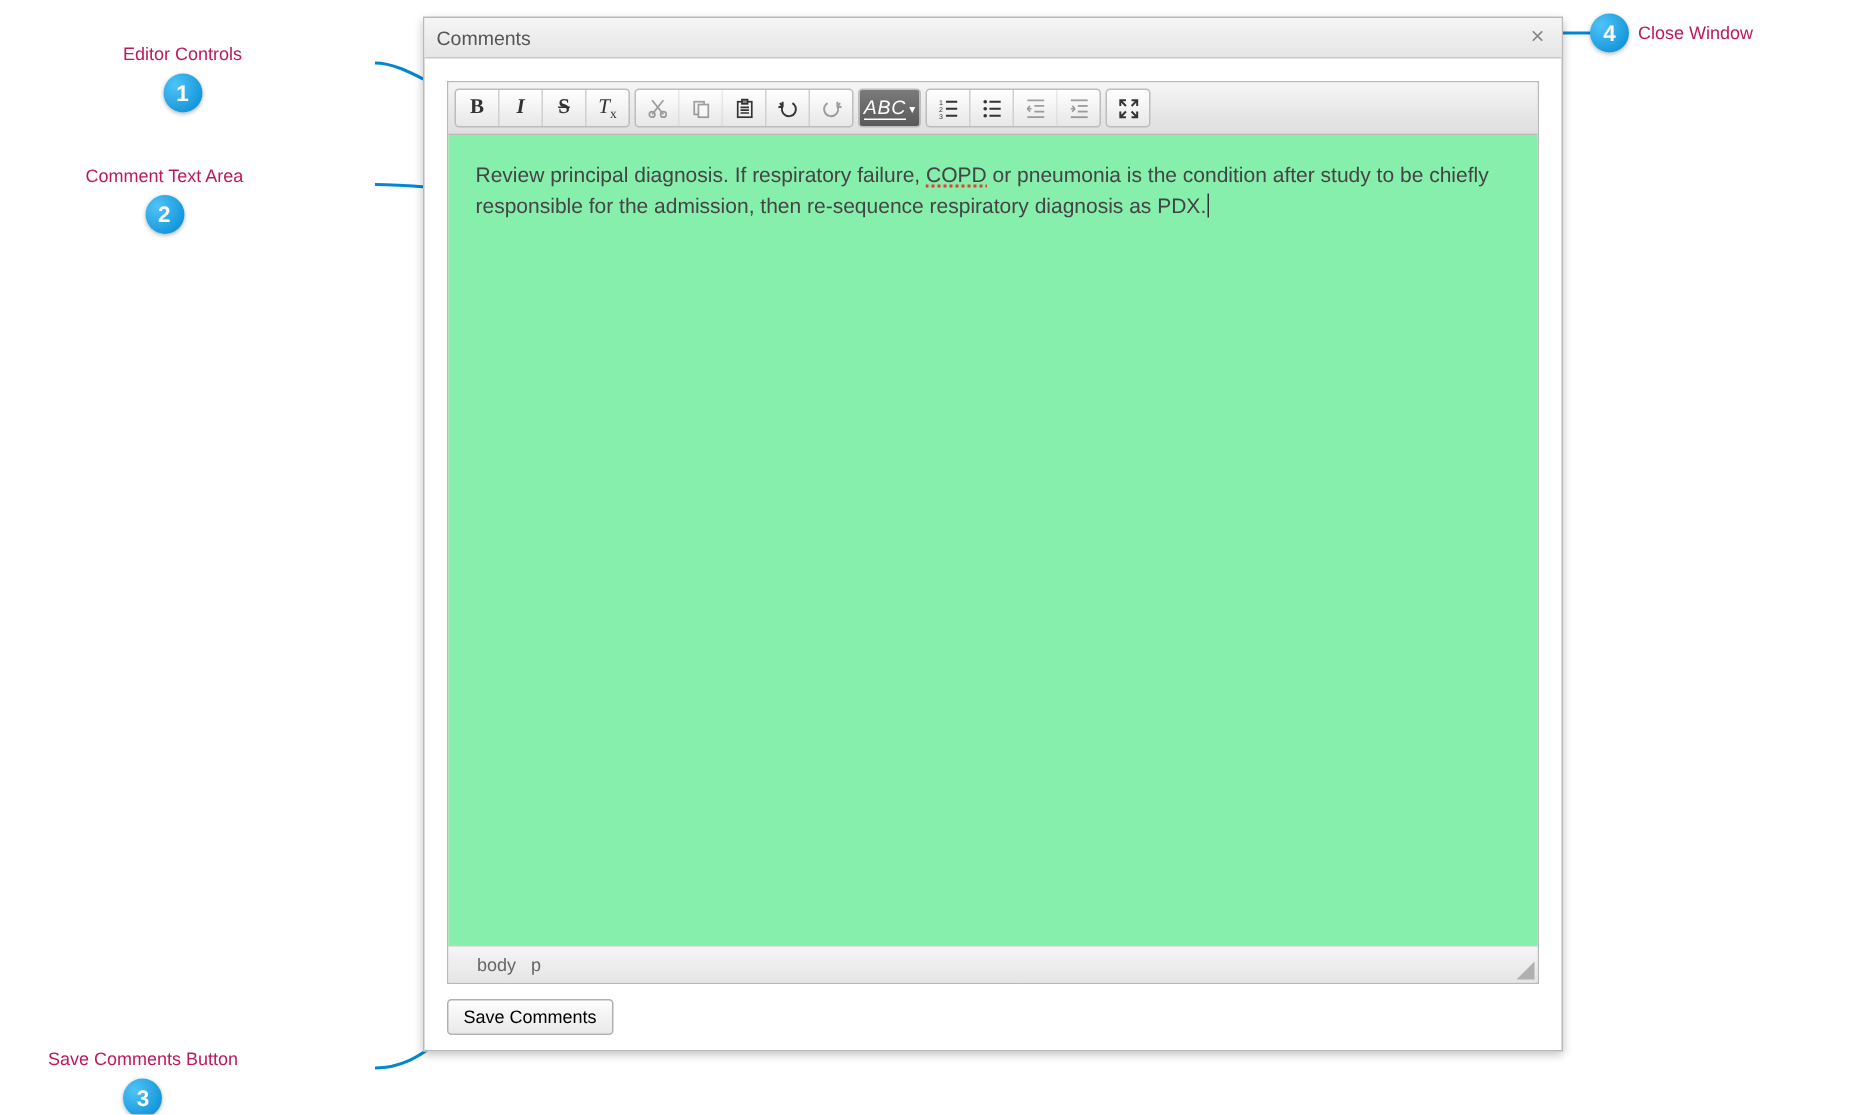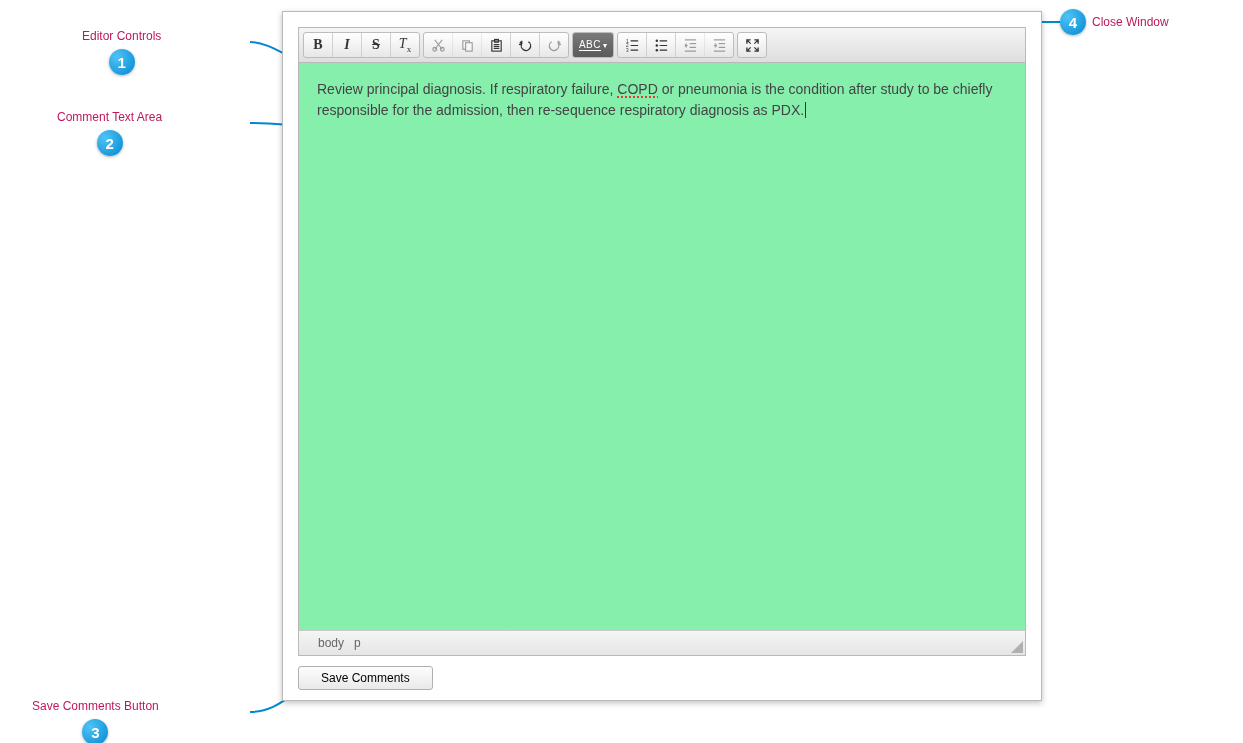--- a/index.html
+++ b/index.html
@@ -32,33 +32,33 @@
   .tool-btn{width:28px;height:24px;display:flex;align-items:center;justify-content:center;border-right:1px solid #d0d0d0;cursor:pointer;}
   .tool-btn:last-child{border-right:none;}
   .tool-btn.disabled{opacity:0.45;cursor:default;}
   .tool-btn.active{background:linear-gradient(#7a7a7a,#5a5a5a);color:#fff;}
   .tool-btn svg{width:15px;height:15px;display:block;}
   .tool-btn .glyph{font-size:14px;font-family:"Times New Roman",serif;font-weight:bold;}
   .tool-btn .glyph.i{font-style:italic;font-weight:bold;}
   .tool-btn .glyph.s{text-decoration:line-through;font-weight:bold;}
   .tool-btn .tx{font-family:"Times New Roman",serif;font-style:italic;font-size:14px;}
   .tool-btn .tx sub{font-size:9px;font-style:normal;}
-  .abc-label{font-size:10px;border-bottom:1px solid currentColor;letter-spacing:0.5px;}
+  .abc-label{font-size:13px;border-bottom:1px solid currentColor;letter-spacing:0.5px;font-style:italic;}
   .abc-caret{font-size:8px;margin-left:2px;}
 
   .editor-content{flex:1;padding:16px 18px;font-size:14px;color:#444;line-height:1.5;overflow:auto;background:#86efac;}
   .editor-content .cursor{display:inline-block;width:1px;height:16px;background:#333;vertical-align:text-bottom;margin-left:1px;}
   .spell-underline{background-image:linear-gradient(90deg,#e53935 50%,transparent 50%);background-size:4px 2px;background-repeat:repeat-x;background-position:0 100%;padding-bottom:1px;}
 
   .editor-status{height:24px;background:linear-gradient(#f5f5f5,#e5e5e5);border-top:1px solid #c9c9c9;display:flex;align-items:center;padding:0 19px;font-size:12px;color:#666;position:relative;}
   .editor-status .crumb{margin-right:10px;}
   .editor-status .resize{position:absolute;right:2px;bottom:2px;width:0;height:0;border-style:solid;border-width:0 0 12px 12px;border-color:transparent transparent #b0b0b0 transparent;}
 
   .save-row{padding-top:10px;}
-  .save-btn{font-size:12px;padding:4px 22px;background:linear-gradient(#fdfdfd,#e9e9e9);border:1px solid #b0b0b0;border-radius:3px;cursor:pointer;}
+  .save-btn{font-size:12px;padding:4px 10px;background:linear-gradient(#fdfdfd,#e9e9e9);border:1px solid #b0b0b0;border-radius:3px;cursor:pointer;}
 </style>
 </head>
 <body>
 
 <svg class="connectors">
 
   <path d="M 250 42 C 270 42, 290 60, 309 64"></path>
   <circle cx="309" cy="64" r="3"></circle>
 
   <path d="M 250 123 C 270 123, 285 125, 302 126"></path>
@@ -82,20 +82,24 @@
 <div class="callout right" style="left:32px;top:699px;">
   <span class="callout-label">Save Comments Button</span>
   <span class="callout-bubble">3</span>
 </div>
 <div class="callout left" style="left:1060px;top:9px;">
   <span class="callout-label">Close Window</span>
   <span class="callout-bubble">4</span>
 </div>
 
 <div class="dialog">
+  <div class="dialog-titlebar">
+    <span class="title">Comments</span>
+    <span class="dialog-close">×</span>
+  </div>
   <div class="dialog-body">
 
     <div class="editor">
       <div class="editor-toolbar">
 
         <div class="tool-group">
           <div class="tool-btn">
               <span class="glyph">B</span>
             </div>
           <div class="tool-btn">

